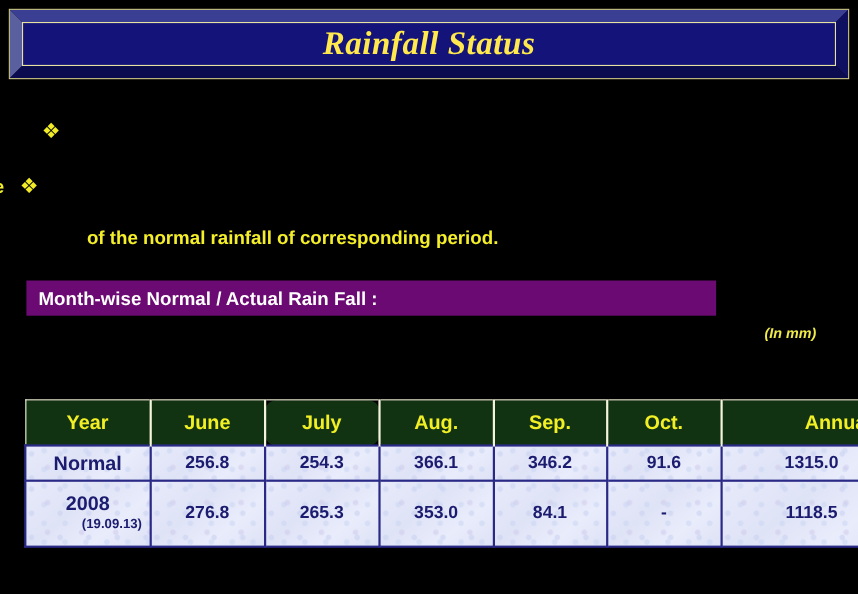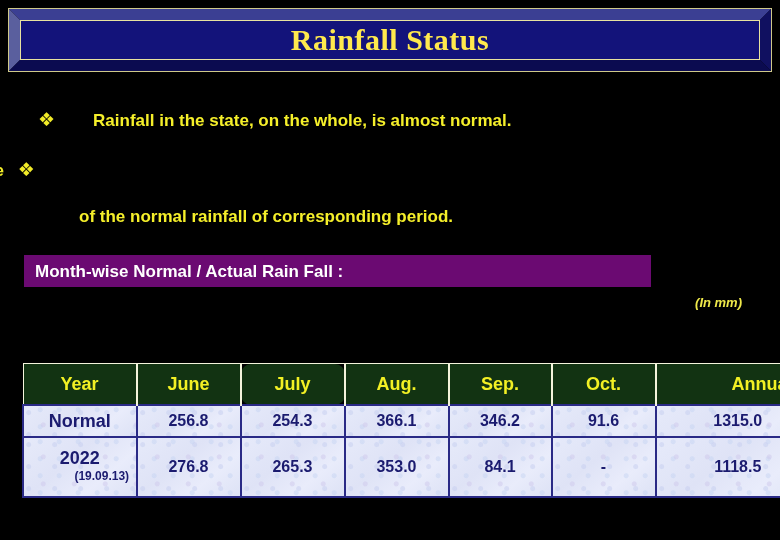--- a/index.html
+++ b/index.html
@@ -17,20 +17,21 @@
   }
 
   
   #title-plaque {
     position: absolute;
     left: 8px;
     top: 8px;
     width: 764px;
     height: 64px;
     box-sizing: border-box;
+    font-style: italic;
   }
   
   #title-plaque .frame-outer {
     position: absolute;
     inset: 0;
     border: 1px solid #cfc98a;
     box-sizing: border-box;
   }
   
   #title-plaque .bevel-top {
@@ -225,21 +226,20 @@
   <div class="bevel-left"></div>
   <div class="bevel-right"></div>
   <div class="bevel-bottom"></div>
   <div class="frame-inner">
     <span id="title-text">Rainfall Status</span>
   </div>
 </div>
 
 <div class="bullet-row" id="bullet-1">
   <span class="bullet-glyph">❖</span>
-  <span class="bullet-text">Rainfall in the state, on the whole, is almost normal.</span>
 </div>
 
 <div class="bullet-row" id="bullet-2">
   <span class="clipped-word">ge</span>
   <span class="bullet-glyph">❖</span>
   <span class="bullet-text"></span>
 </div>
 <div id="bullet-2-cont">
   <span class="bullet-text">of the normal rainfall of corresponding period.</span>
 </div>
@@ -267,21 +267,21 @@
         <td class="label-cell">Normal</td>
         <td>256.8</td>
         <td>254.3</td>
         <td>366.1</td>
         <td>346.2</td>
         <td>91.6</td>
         <td>1315.0</td>
       </tr>
       <tr class="row-year-sub">
         <td class="label-cell">
-          <span class="year-main">2022</span>
+          <span class="year-main">2008</span>
           <span class="year-sub">(19.09.13)</span>
         </td>
         <td>276.8</td>
         <td>265.3</td>
         <td>353.0</td>
         <td>84.1</td>
         <td>-</td>
         <td>1118.5</td>
       </tr>
     </tbody>

